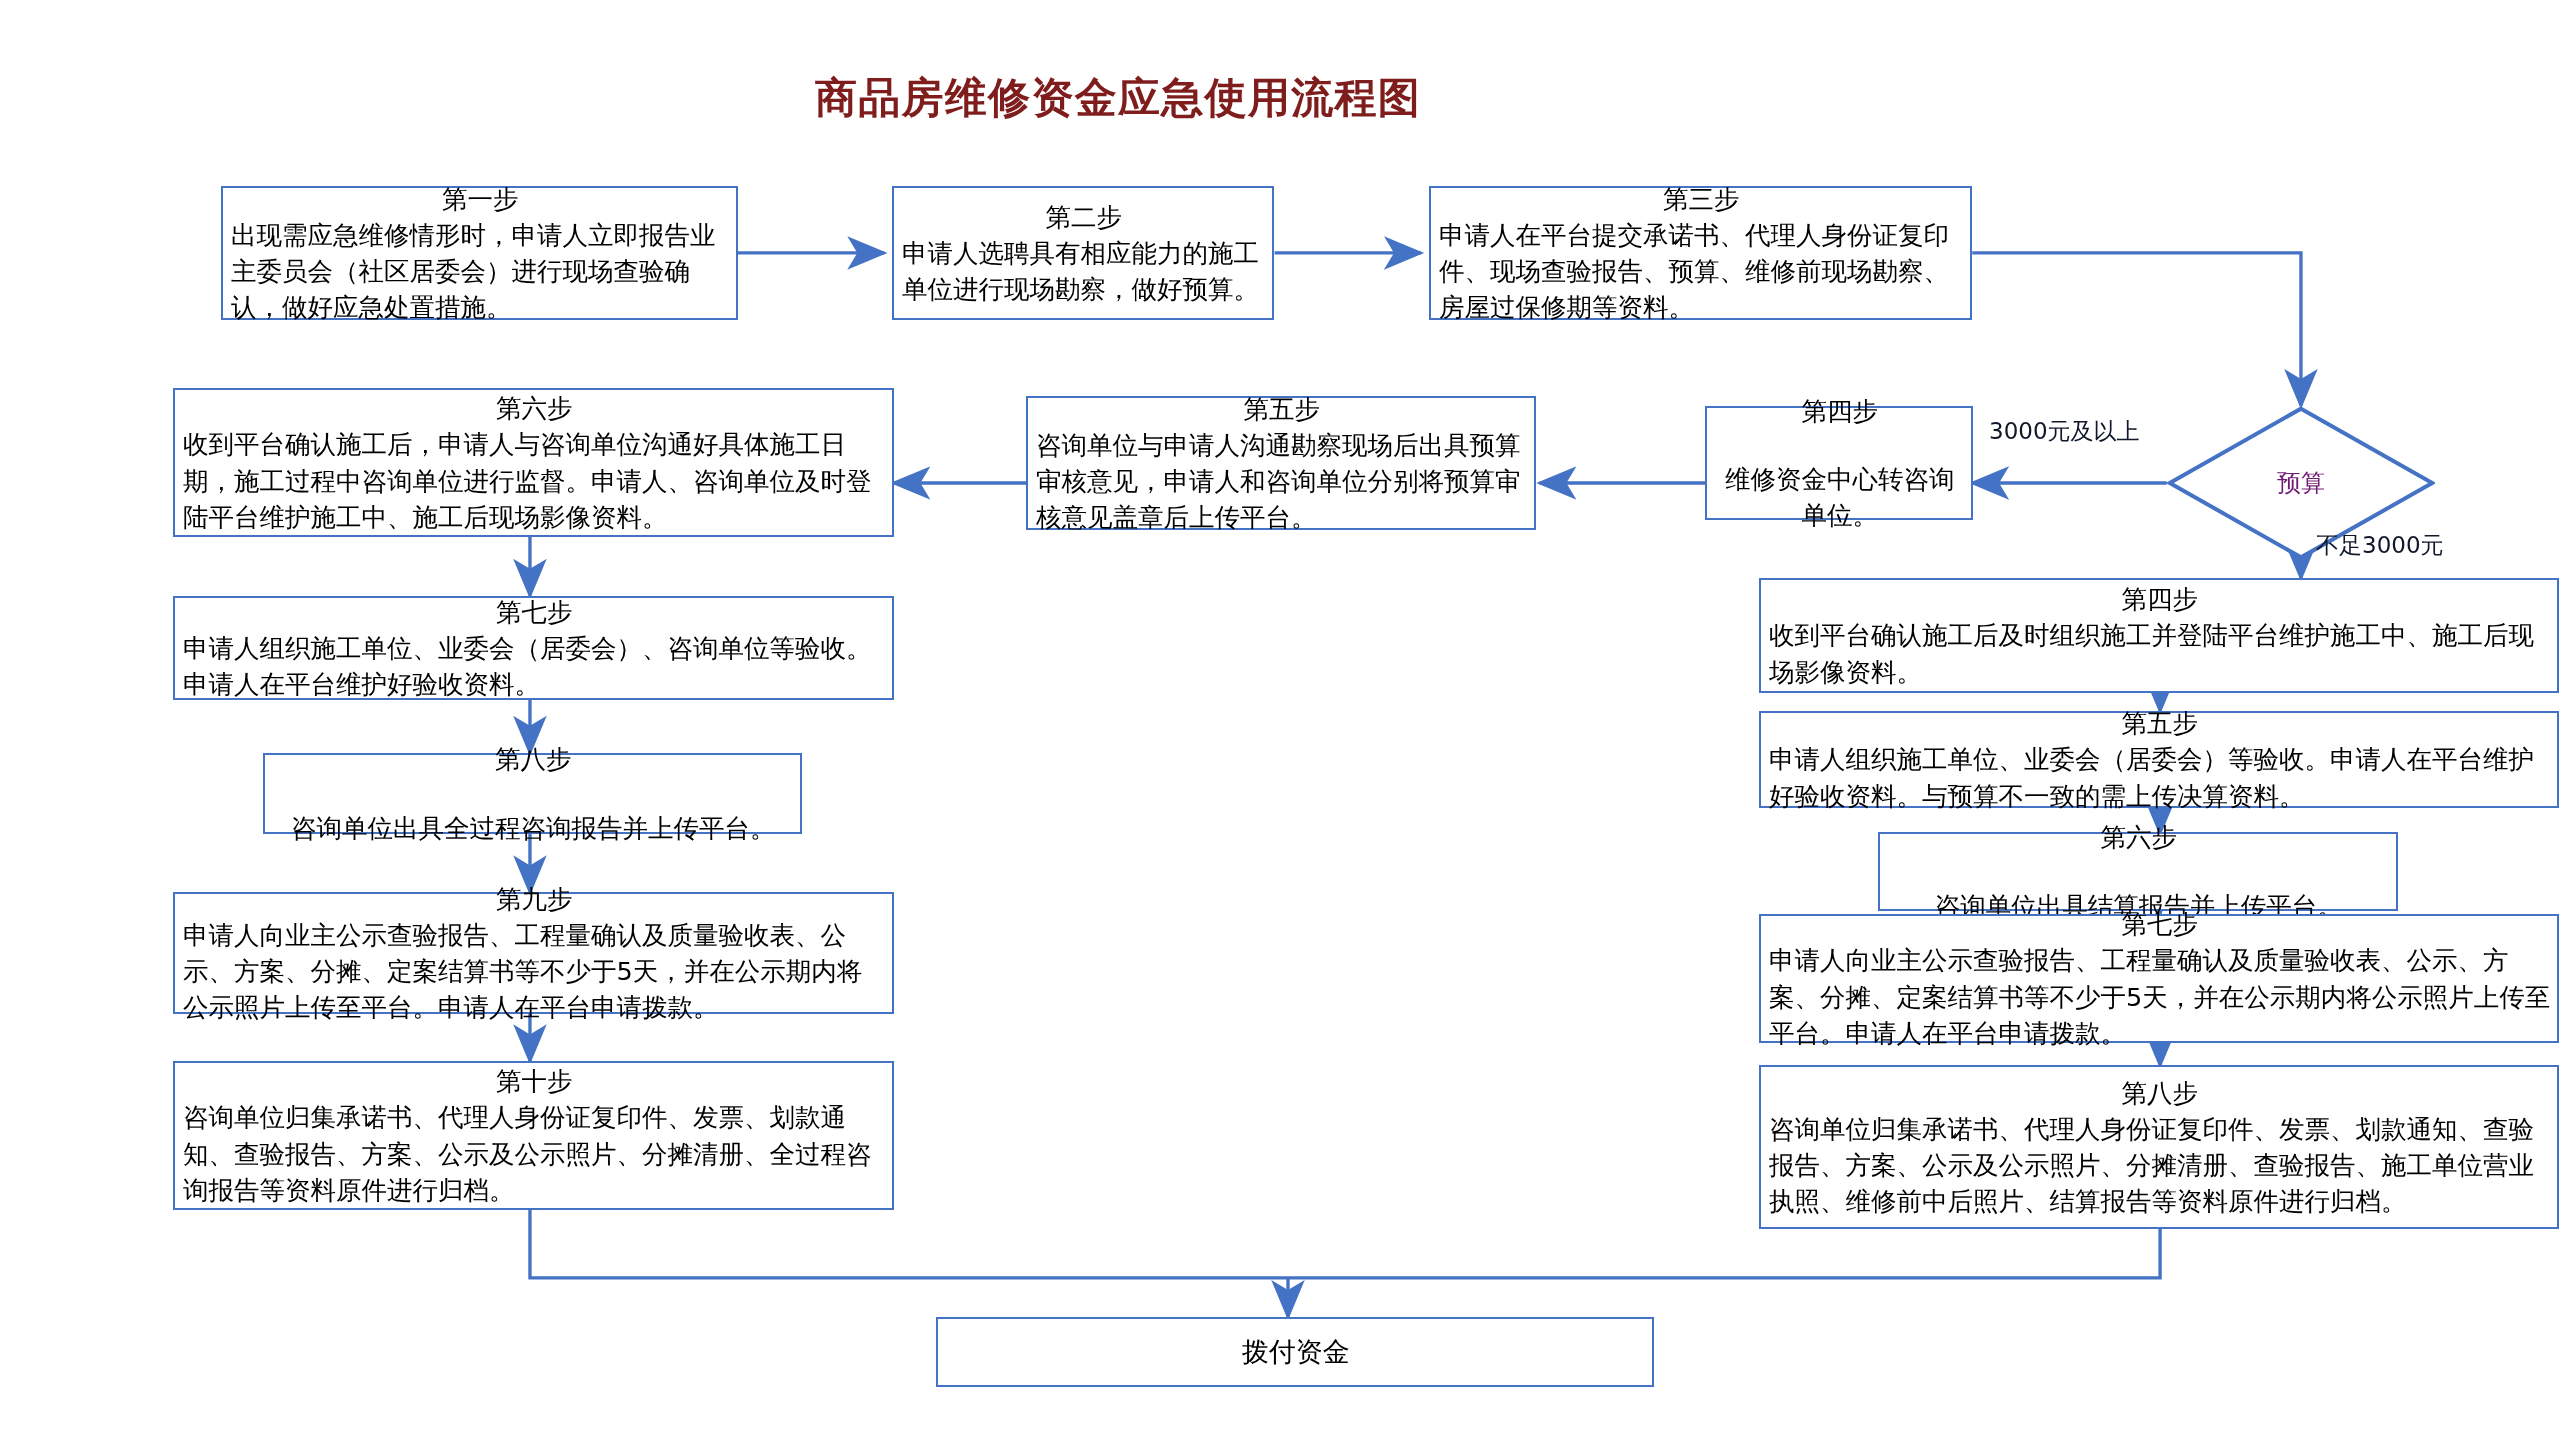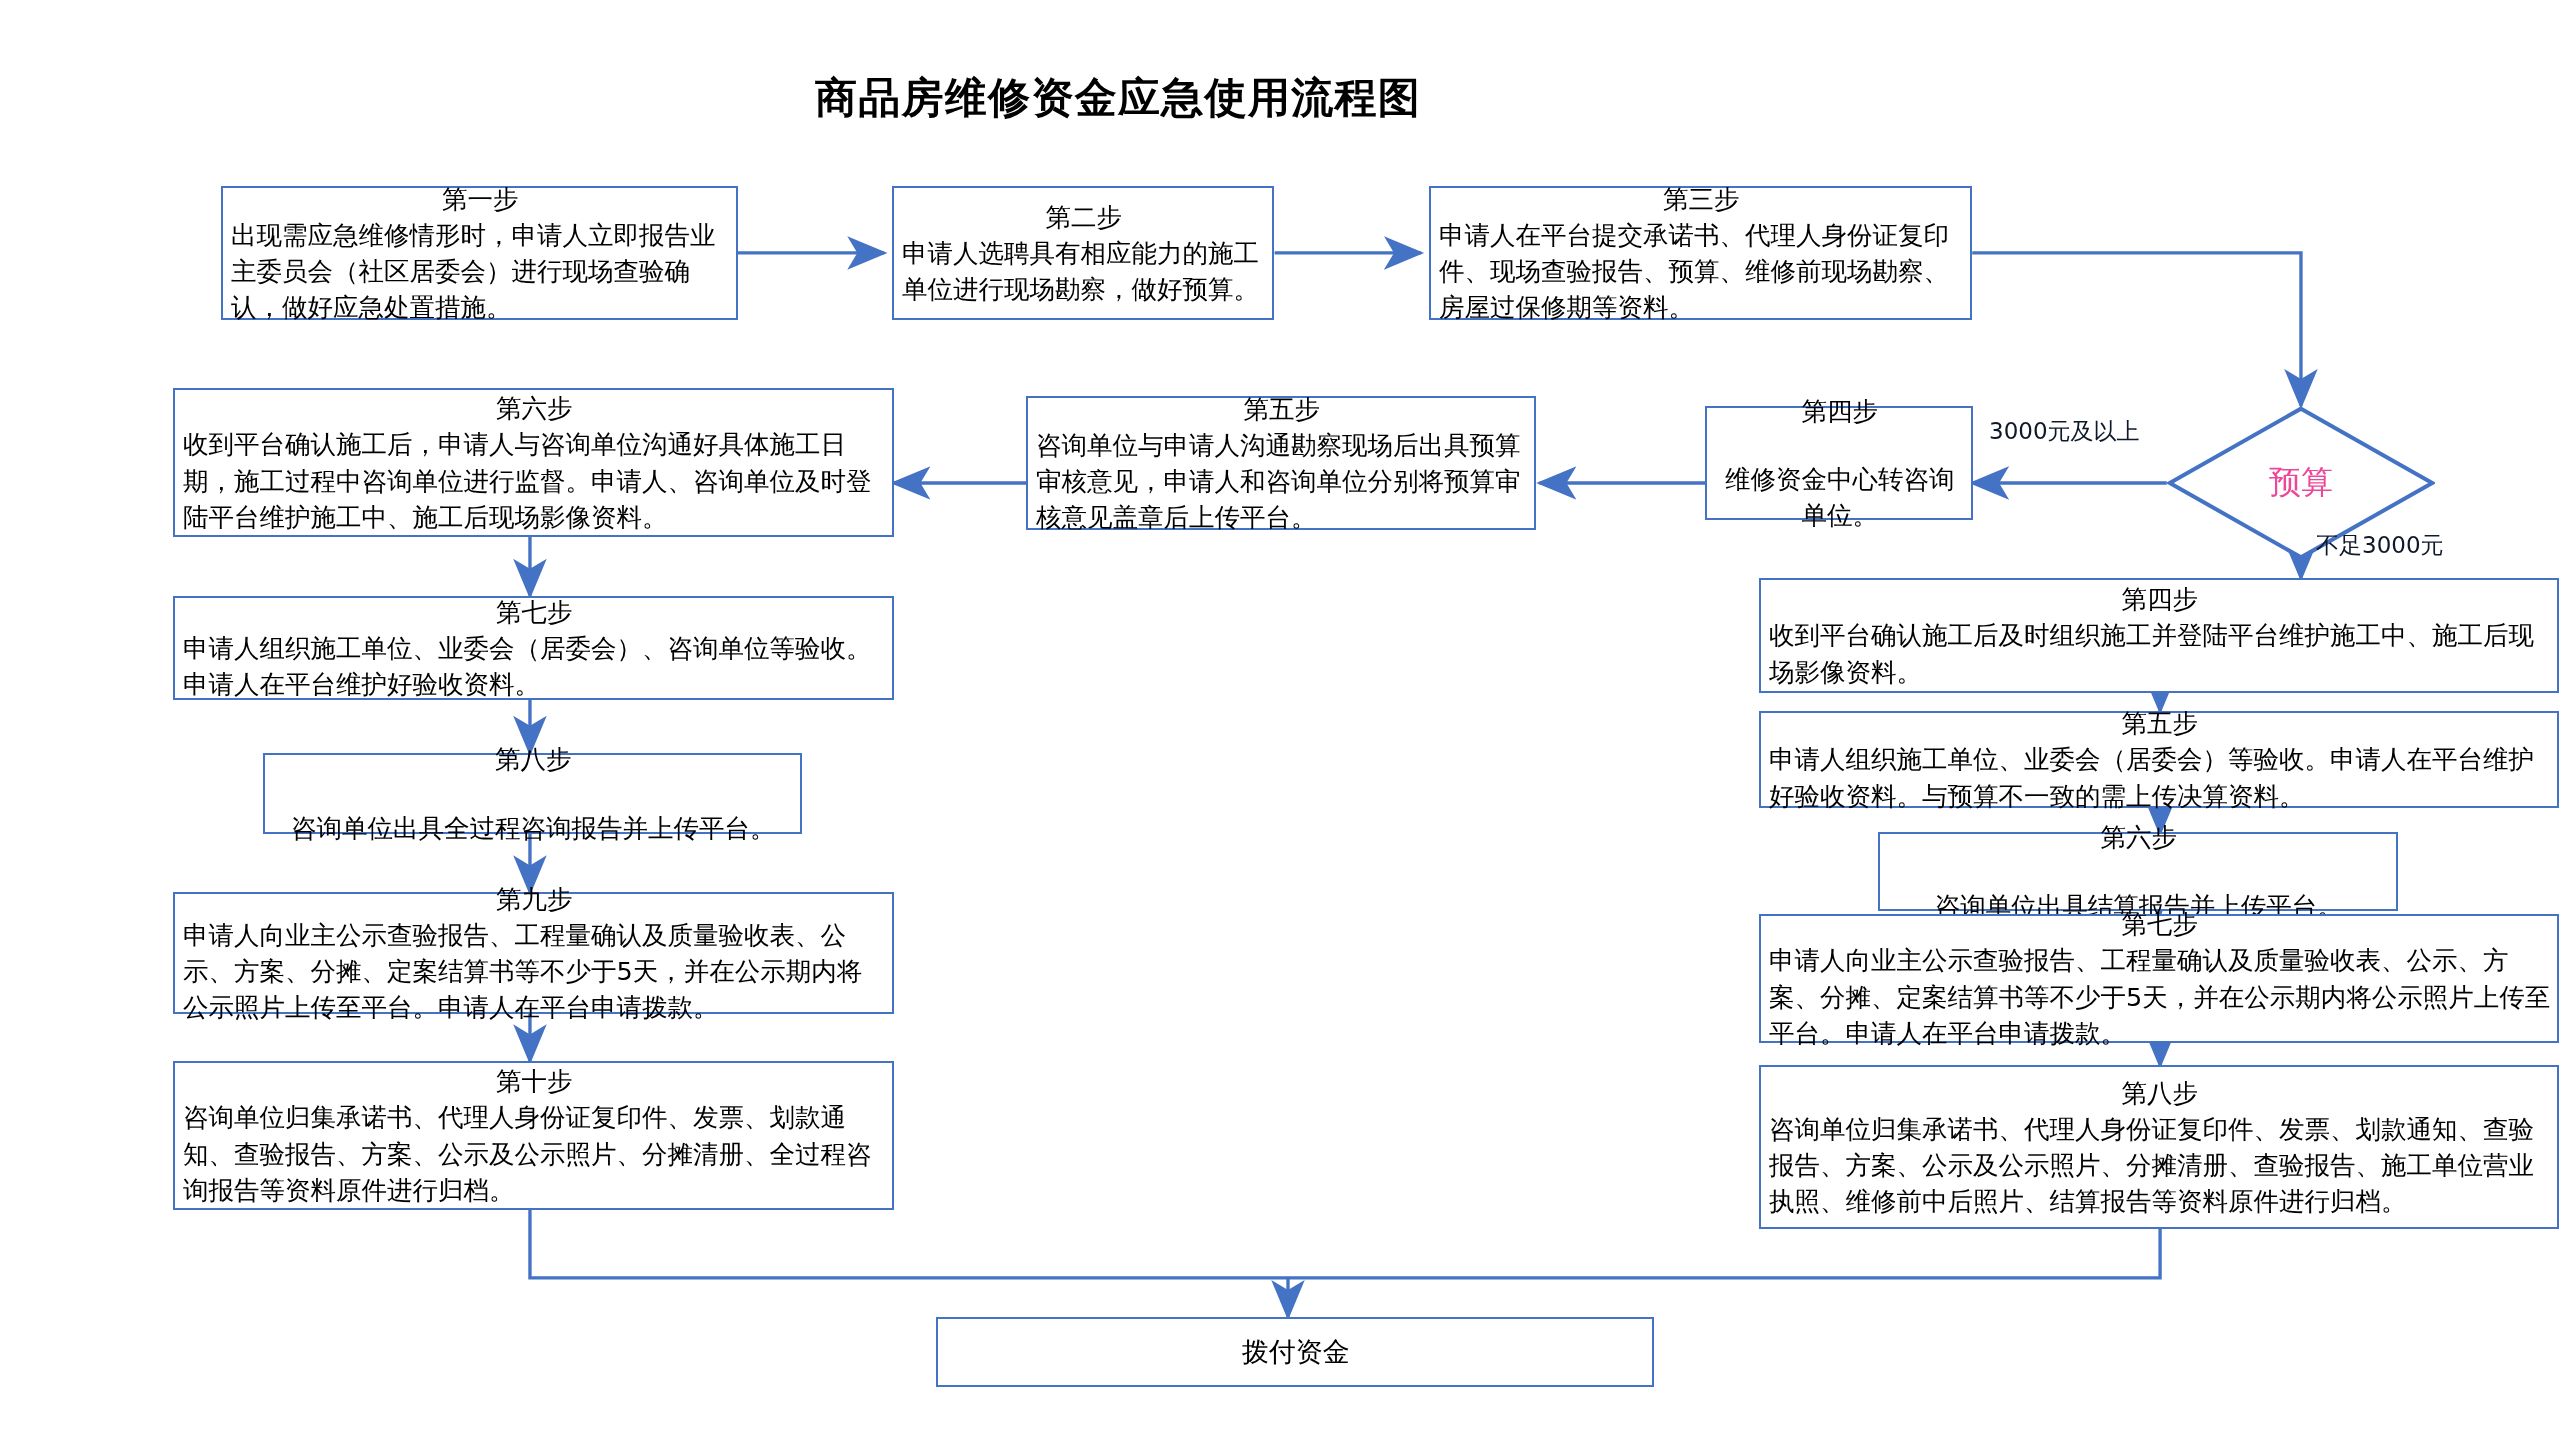--- a/index.html
+++ b/index.html
@@ -16,21 +16,21 @@
     overflow: hidden;
   }
   #title {
     position: absolute;
     left: 0;
     top: 70px;
     width: 2236px;
     text-align: center;
     font-size: 42px;
     font-weight: 600;
-    color: #000000;
+    color: #7f1d1d;
     letter-spacing: 1.3px;
   }
   .node {
     position: absolute;
     box-sizing: border-box;
     border: 2px solid #4472C4;
     background: #ffffff;
     color: #000000;
     font-size: 25.5px;
     line-height: 1.42;
@@ -57,22 +57,22 @@
     z-index: 3;
   }
   .diamond-wrap svg { display: block; }
   .diamond-label {
     position: absolute;
     left: 0; top: 0;
     width: 100%; height: 100%;
     display: flex;
     align-items: center;
     justify-content: center;
-    font-size: 32px;
-    color: #ec4899;
+    font-size: 24px;
+    color: #701a75;
   }
   .edge-label {
     position: absolute;
     font-size: 23px;
     color: #0f172a;
     white-space: nowrap;
     z-index: 4;
   }
   #edges {
     position: absolute;

